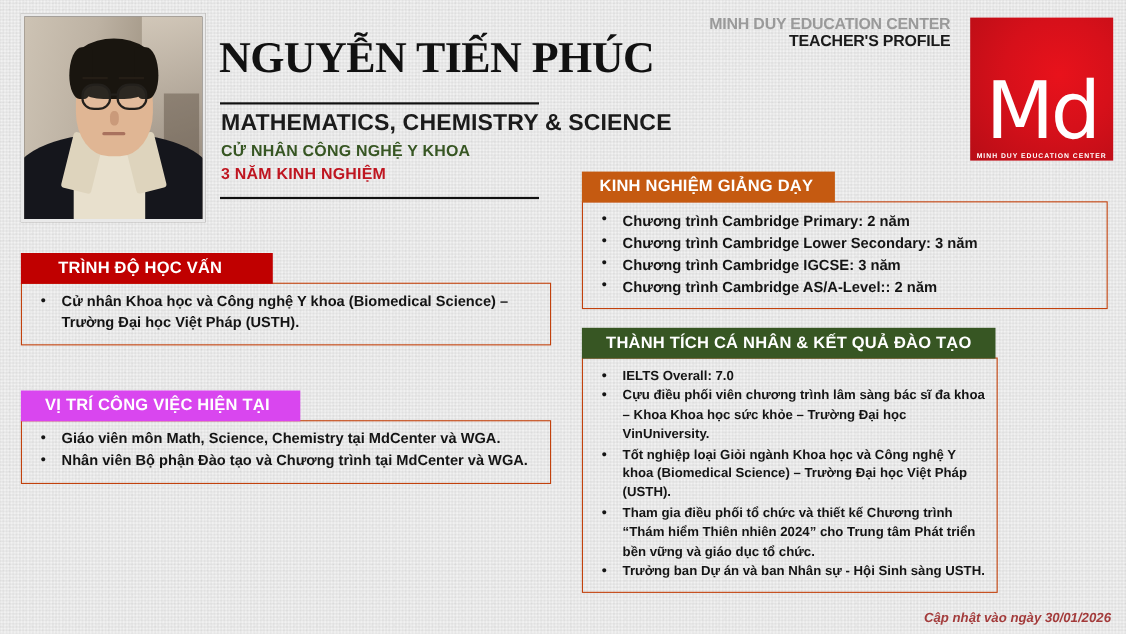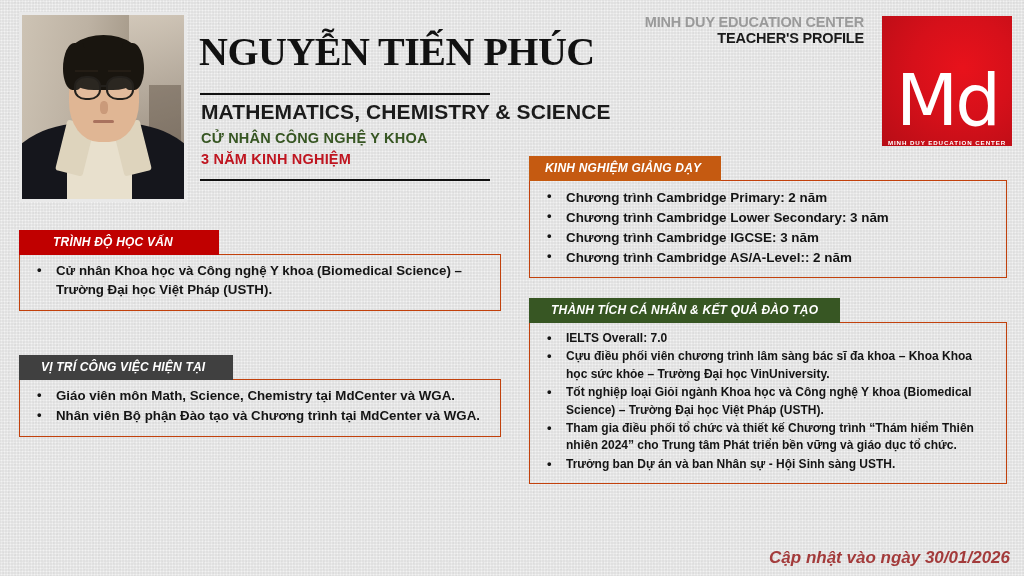--- a/index.html
+++ b/index.html
@@ -103,55 +103,55 @@
   }
   #logo .cap {
     font-size:6.2px; color:#fff; letter-spacing:.9px; margin-top:9px; font-weight:bold;
   }
 
   
   .card { position:absolute; }
   .card .tab {
     display:inline-block;
     color:#fff; font-weight:bold; letter-spacing:.2px;
-    padding:5px 16px 6px 16px; font-size:12px; white-space:nowrap;font-style:italic;
+    padding:5px 16px 6px 16px; font-size:15px; white-space:nowrap;
   }
   .card .body {
     border:1px solid #c2410c; background:transparent;
     padding:7px 10px 9px 10px; margin-top:-1px;
   }
   .card ul { list-style:none; }
   .card li {
     position:relative; padding-left:26px;
     font-size:13.3px; font-weight:bold; color:#141414;
     line-height:1.42; margin-bottom:1px;
   }
   .card li::before {
     content:"•"; position:absolute; left:7px; top:-1px;
     font-size:13px; color:#141414;
   }
 
   #card-education { left:19px; top:230px; width:482px; }
   #card-education .tab { background:#c00000; padding-left:34px; padding-right:46px; }
 
   #card-position  { left:19px; top:355px; width:482px; }
-  #card-position  .tab { background:#404040; padding-left:22px; padding-right:28px; }
+  #card-position  .tab { background:#d946ef; padding-left:22px; padding-right:28px; }
 
   #card-teaching  { left:529px; top:156px; width:478px; }
   #card-teaching  .tab { background:#c55a11; padding-left:16px; padding-right:20px; }
   #card-teaching  li { font-size:13.4px; }
 
-  #card-achieve   { left:529px; top:298px; width:478px; }
+  #card-achieve   { left:529px; top:298px; width:378px; }
   #card-achieve   .tab { background:#375623; padding-left:22px; padding-right:22px; }
   #card-achieve   li { font-size:12px; line-height:1.45; }
 
   
   #footer {
     position:absolute; right:14px; bottom:8px;
-    font-size:17px; font-style:italic; font-weight:bold; color:#a33b3b;
+    font-size:12px; font-style:italic; font-weight:bold; color:#a33b3b;
   }
 </style>
 </head>
 <body>
 
 <div id="noise"></div>
 
 <div class="layer">
 
   <div id="photo">

